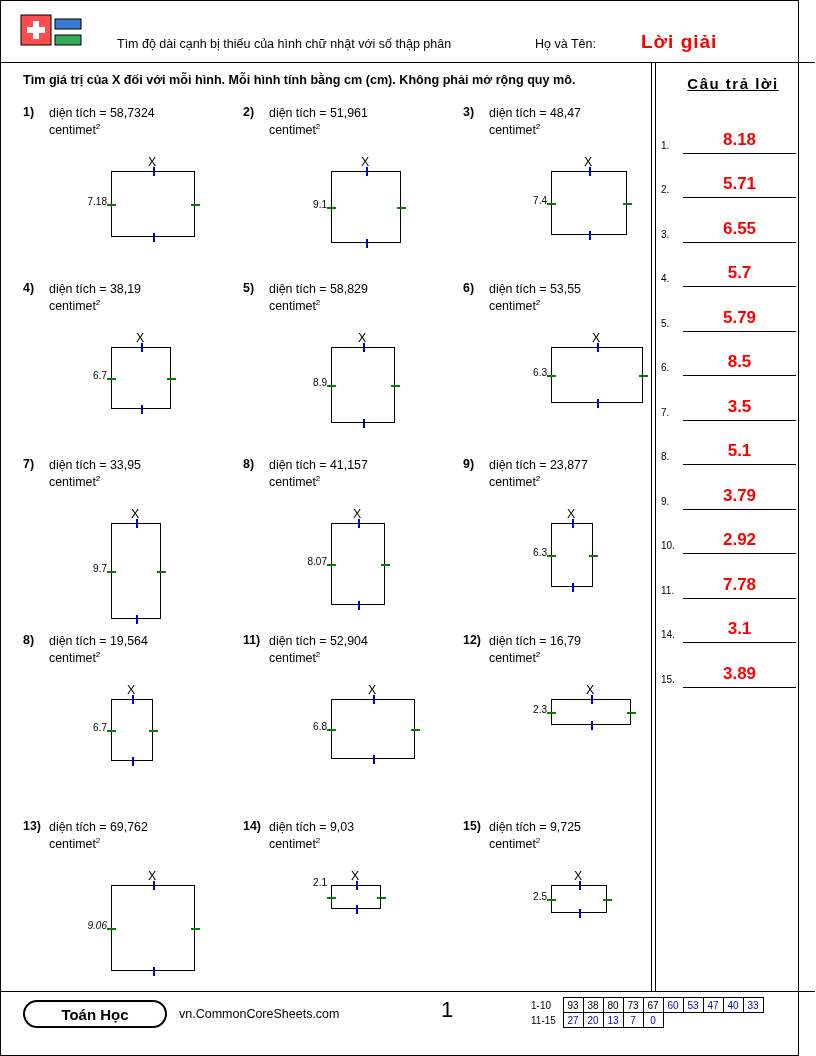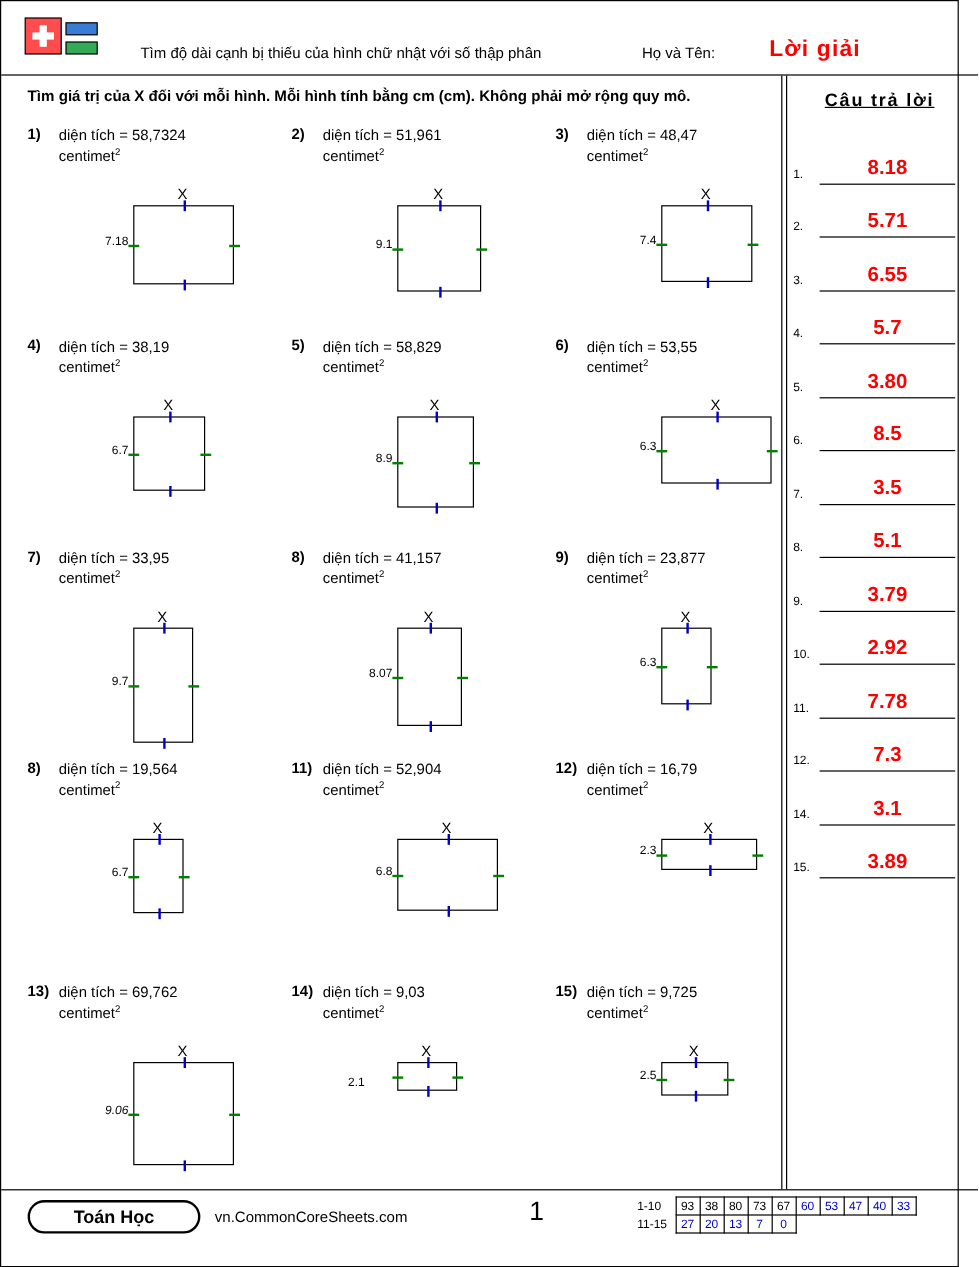--- a/index.html
+++ b/index.html
@@ -138,21 +138,21 @@
         <span class="ans-val">6.55</span>
         <span class="ans-line"></span>
       </div>
       <div class="ans-row">
         <span class="ans-num">4.</span>
         <span class="ans-val">5.7</span>
         <span class="ans-line"></span>
       </div>
       <div class="ans-row">
         <span class="ans-num">5.</span>
-        <span class="ans-val">3.80</span>
+        <span class="ans-val">5.79</span>
         <span class="ans-line"></span>
       </div>
       <div class="ans-row">
         <span class="ans-num">6.</span>
         <span class="ans-val">8.5</span>
         <span class="ans-line"></span>
       </div>
       <div class="ans-row">
         <span class="ans-num">7.</span>
         <span class="ans-val">3.5</span>
@@ -169,25 +169,20 @@
         <span class="ans-line"></span>
       </div>
       <div class="ans-row">
         <span class="ans-num">10.</span>
         <span class="ans-val">2.92</span>
         <span class="ans-line"></span>
       </div>
       <div class="ans-row">
         <span class="ans-num">11.</span>
         <span class="ans-val">7.78</span>
-        <span class="ans-line"></span>
-      </div>
-      <div class="ans-row">
-        <span class="ans-num">12.</span>
-        <span class="ans-val">7.3</span>
         <span class="ans-line"></span>
       </div>
       <div class="ans-row">
         <span class="ans-num">14.</span>
         <span class="ans-val">3.1</span>
         <span class="ans-line"></span>
       </div>
       <div class="ans-row">
         <span class="ans-num">15.</span>
         <span class="ans-val">3.89</span>
@@ -406,21 +401,21 @@
       </div>
       <div class="prob" style="left: 242px; top: 714px; width: 210px;">
         <div class="pnum">14)</div>
         <div class="ptext">
           <div>diện tích = 9,03</div>
           <div><span>centimet</span><sup>2</sup></div>
         </div>
         <div class="figwrap" style="left: 58px; top: 50px; width: 110px; height: 50px;">
           <div class="rect" style="left: 30px; top: 16px; width: 50px; height: 24px;"></div>
           <div class="xlabel" style="left: 50px; top: 0px;">X</div>
-          <div class="leftval" style="left: -34px; width: 60px; top: 28px; text-align: center;">2.1</div>
+          <div class="leftval" style="left: -34px; width: 60px; top: 8px;">2.1</div>
           <div class="btick" style="left: 55px; top: 12px;"></div>
           <div class="btick" style="left: 55px; top: 36px;"></div>
           <div class="tick h" style="left: 26px; top: 28px;"></div>
           <div class="tick h" style="left: 76px; top: 28px;"></div>
         </div>
       </div>
       <div class="prob" style="left: 462px; top: 714px; width: 210px;">
         <div class="pnum">15)</div>
         <div class="ptext">
           <div>diện tích = 9,725</div>

